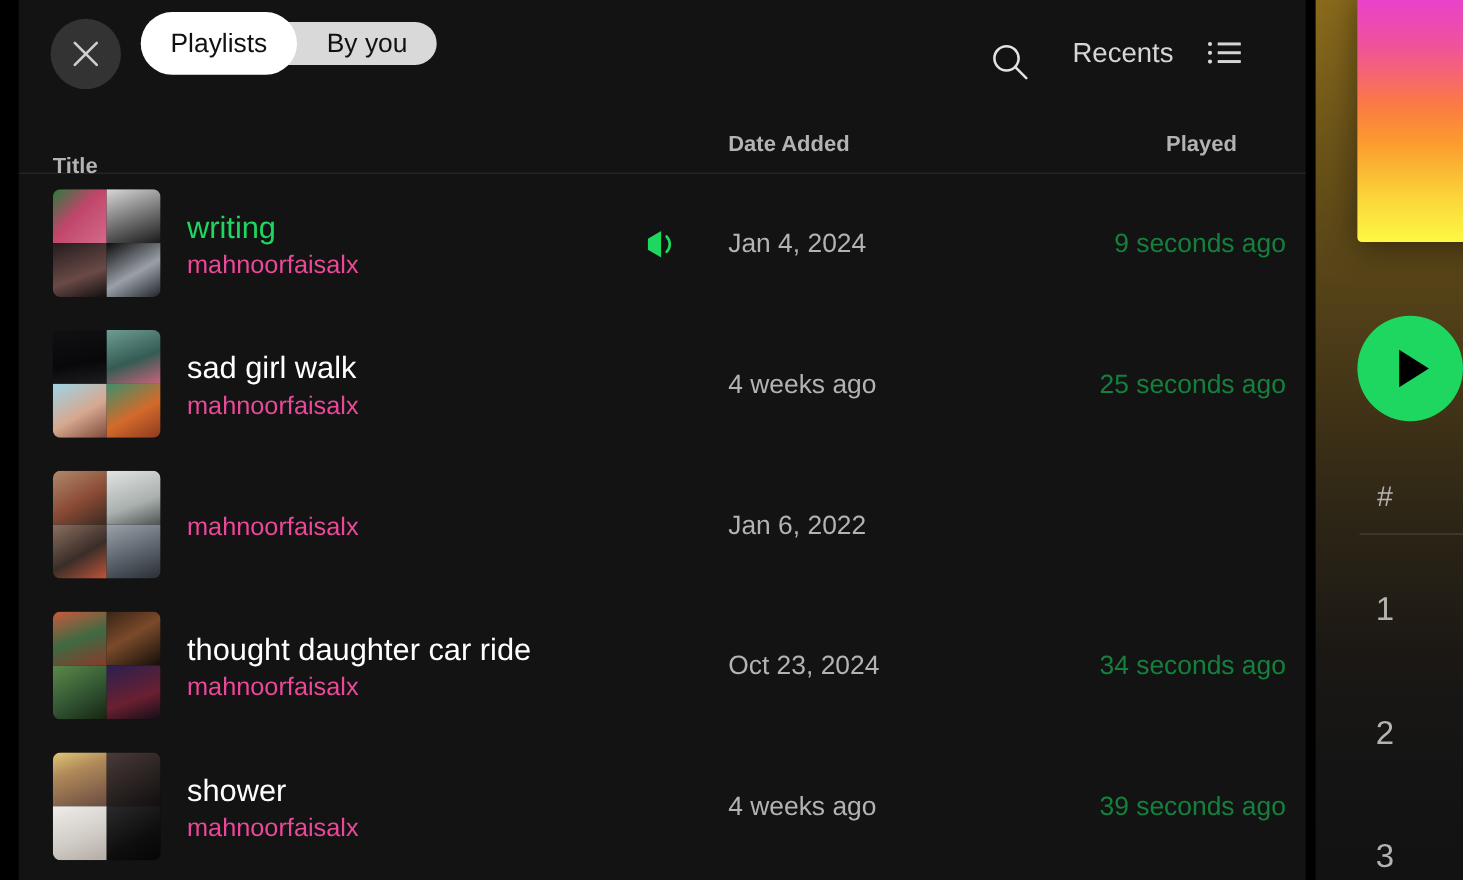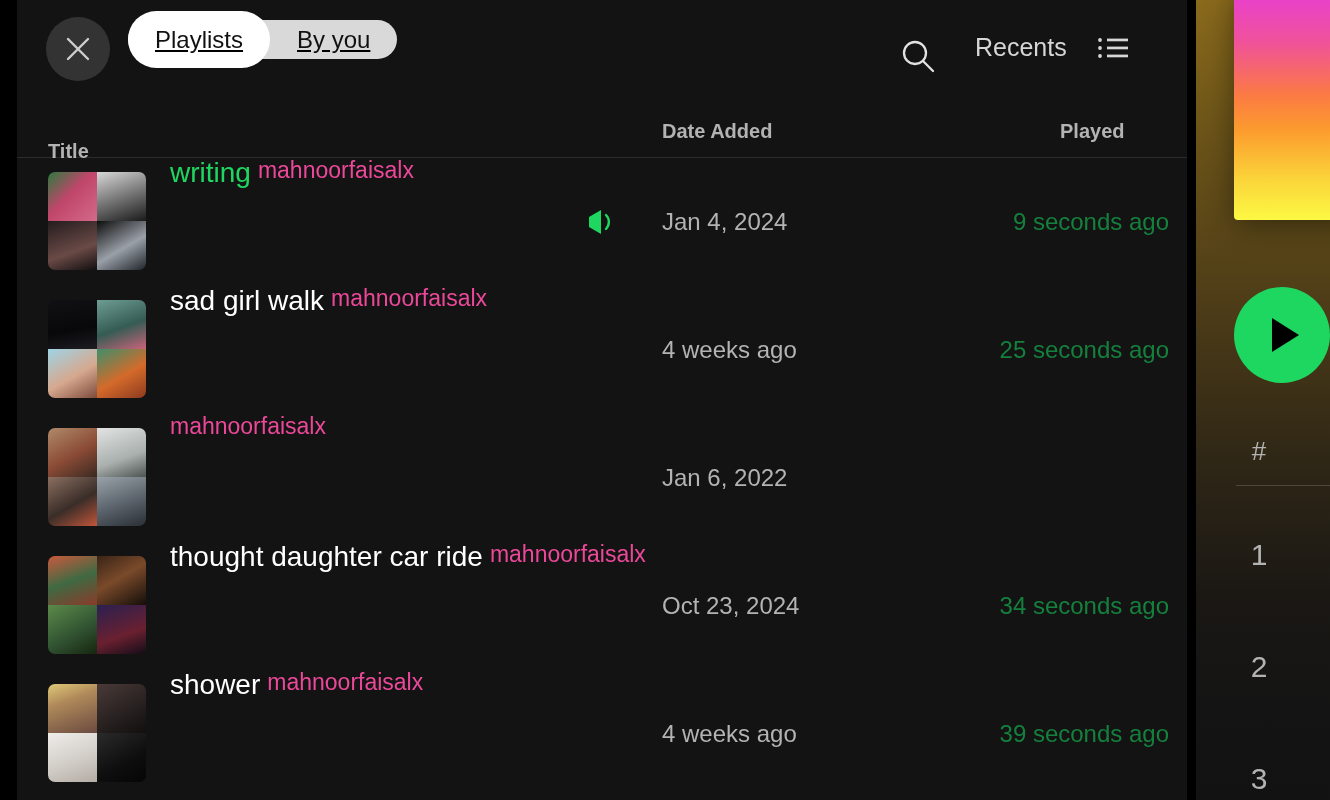--- a/index.html
+++ b/index.html
@@ -64,38 +64,38 @@
     width:64px; height:64px; border-radius:50%;
     background:#333; border:none; cursor:pointer;
     display:flex; align-items:center; justify-content:center;
   }
   .close-btn svg { display:block; }
 
   .seg {
     position:absolute; top:20px; left:111px;
     height:39px; border-radius:29px;
     background:#d9d9d9;
-    display:flex; align-items:center;text-decoration:underline;
+    display:flex; align-items:center;
   }
   .seg-item {
     height:57px; padding:0 27px;
     display:flex; align-items:center; justify-content:center;
     font-size:24px; color:#111; border-radius:29px;
     cursor:pointer; white-space:nowrap;
   }
   .seg-item.active { background:#fff; font-weight:400; }
 
   .search-btn {
     position:absolute; top:30px; left:875px;
     width:52px; height:52px; border:none; background:transparent;
     cursor:pointer; display:flex; align-items:center; justify-content:center;
   }
   .recents {
     position:absolute; top:33px; left:958px;
-    display:flex; align-items:flex-start; gap:29px; cursor:pointer;
+    display:flex; align-items:center; gap:29px; cursor:pointer;
   }
   .recents-label { font-size:25px; color:#d6d6d6; }
   .recents svg { display:block; }
 
   
   .col-head { position:absolute; bottom:12px; left:0; width:100%; height:26px; }
   .col-title { position:absolute; left:31px; font-size:20px; font-weight:700; color:#b3b3b3;margin-top:20px; }
   .col-date  { position:absolute; left:645px; font-size:20px; font-weight:700; color:#b3b3b3; }
   .col-played{ position:absolute; left:1043px; font-size:20px; font-weight:700; color:#b3b3b3; }
 
@@ -113,21 +113,21 @@
   }
   .thumb {
     position:absolute; left:31px; top:14px;
     width:98px; height:98px; border-radius:7px; overflow:hidden;
     display:grid; grid-template-columns:1fr 1fr; grid-template-rows:1fr 1fr;
     background:#0c0c0c;
   }
   .thumb i { display:block; width:100%; height:100%; }
 
   .meta { position:absolute; left:153px; top:0; height:128px;
-          display:flex; justify-content:center; gap:7px; }
+          display:flex; flex-direction:column; justify-content:center; gap:7px; }
   .r-title { font-size:28px; color:#fff; line-height:1.05; white-space:nowrap; }
   .r-title.playing { color:#1ed760; }
   .r-owner { font-size:23px; color:#ec4899; line-height:1.05; }
 
   .speaker { position:absolute; left:568px; top:50%; transform:translateY(-50%); }
   .speaker svg { display:block; }
 
   .r-date   { position:absolute; left:645px; top:50%; transform:translateY(-50%);
               font-size:24px; color:#b3b3b3; white-space:nowrap; }
   .r-played { position:absolute; right:18px; top:50%; transform:translateY(-50%);

